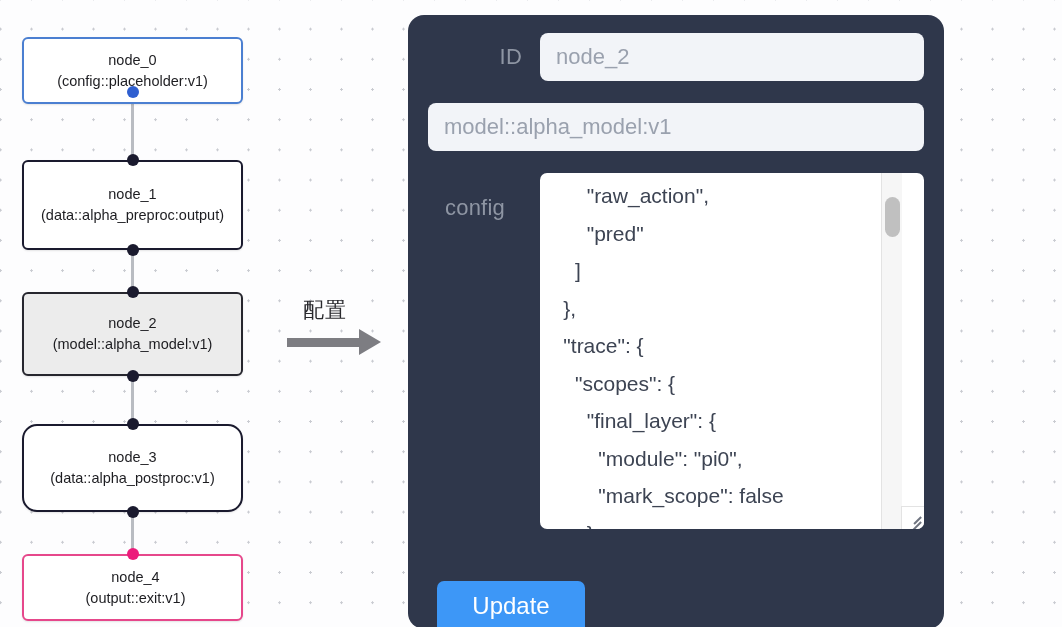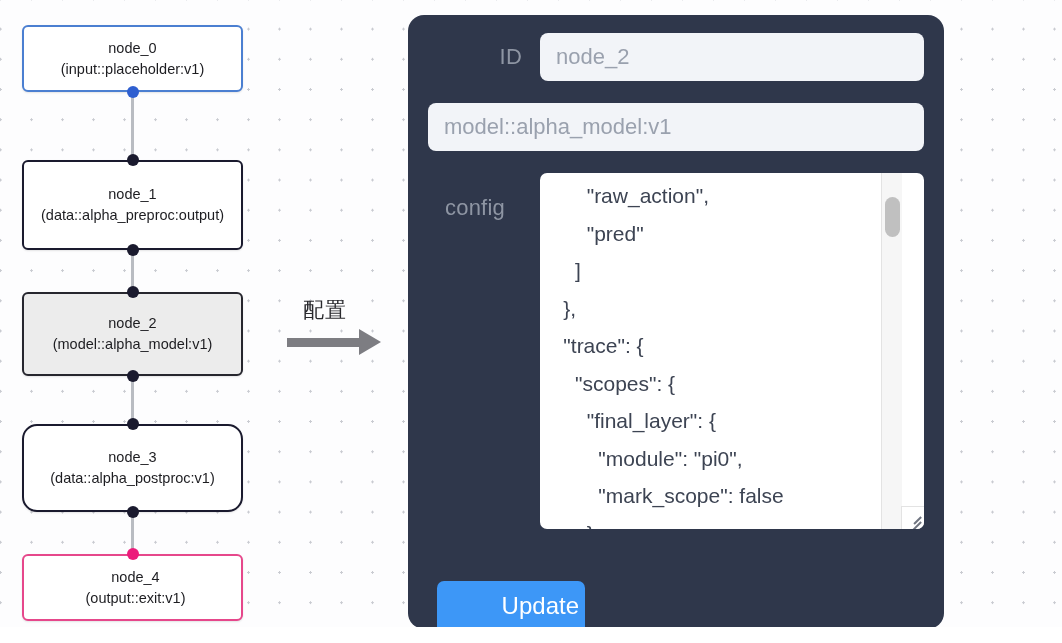--- a/index.html
+++ b/index.html
@@ -57,21 +57,21 @@
     justify-content: center;
     text-align: center;
     color: #1d1d21;
     font-size: 14.5px;
     line-height: 21px;
     padding: 0 8px;
     box-shadow: 0 1px 2px rgba(0,0,0,0.10);
   }
   .node .nlabel { display: block; white-space: normal; word-break: break-word; }
 
-  .node.input-node  { border-color: #4b7fd1; }
+  .node.input-node  { border-color: #4b7fd1; margin-top: 12px; }
   .node.output-node { border-color: #e6478b; padding-left: 14px; }
   .node.selected    { background: #ececec; border-color: #26262e; }
 
   .port {
     position: absolute;
     width: 12px; height: 12px;
     border-radius: 50%;
     background: #1a1a2e;
     left: 126.5px;
   }
@@ -215,21 +215,21 @@
   .update-btn {
     position: absolute;
     left: 29px; bottom: 0;
     width: 148px; height: 48px;
     background: #3d97f7;
     color: #ffffff;
     border: none;
     border-radius: 7px 7px 0 0;
     font-size: 24px;
     font-family: "Liberation Sans", sans-serif;
-    text-align: right;
+    text-align: center;
     box-sizing: border-box;
     line-height: 48px;
     cursor: pointer;
     margin-top: 28px;
   }
 
   .bottom-strip {
     position: absolute;
     left: 0; bottom: 0;
     width: 1062px; height: 16px;
@@ -245,21 +245,21 @@
 
   <div class="graph">
 
     <div class="edge" style="top:92px;height:63px;"></div>
     <div class="edge" style="top:250px;height:42px;"></div>
     <div class="edge" style="top:376px;height:44px;"></div>
     <div class="edge" style="top:512px;height:42px;"></div>
 
     <div class="node input-node" style="top:25px;height:67px;">
       <span class="nlabel">node_0</span>
-      <span class="nlabel">(input::placeholder:v1)</span>
+      <span class="nlabel">(config::placeholder:v1)</span>
     </div>
     <div class="port blue" style="top:86px;"></div>
 
     <div class="node" style="top:160px;height:90px;">
       <span class="nlabel">node_1</span>
       <span class="nlabel">(data::alpha_preproc:output)</span>
     </div>
     <div class="port" style="top:154px;"></div>
     <div class="port" style="top:244px;"></div>
 

